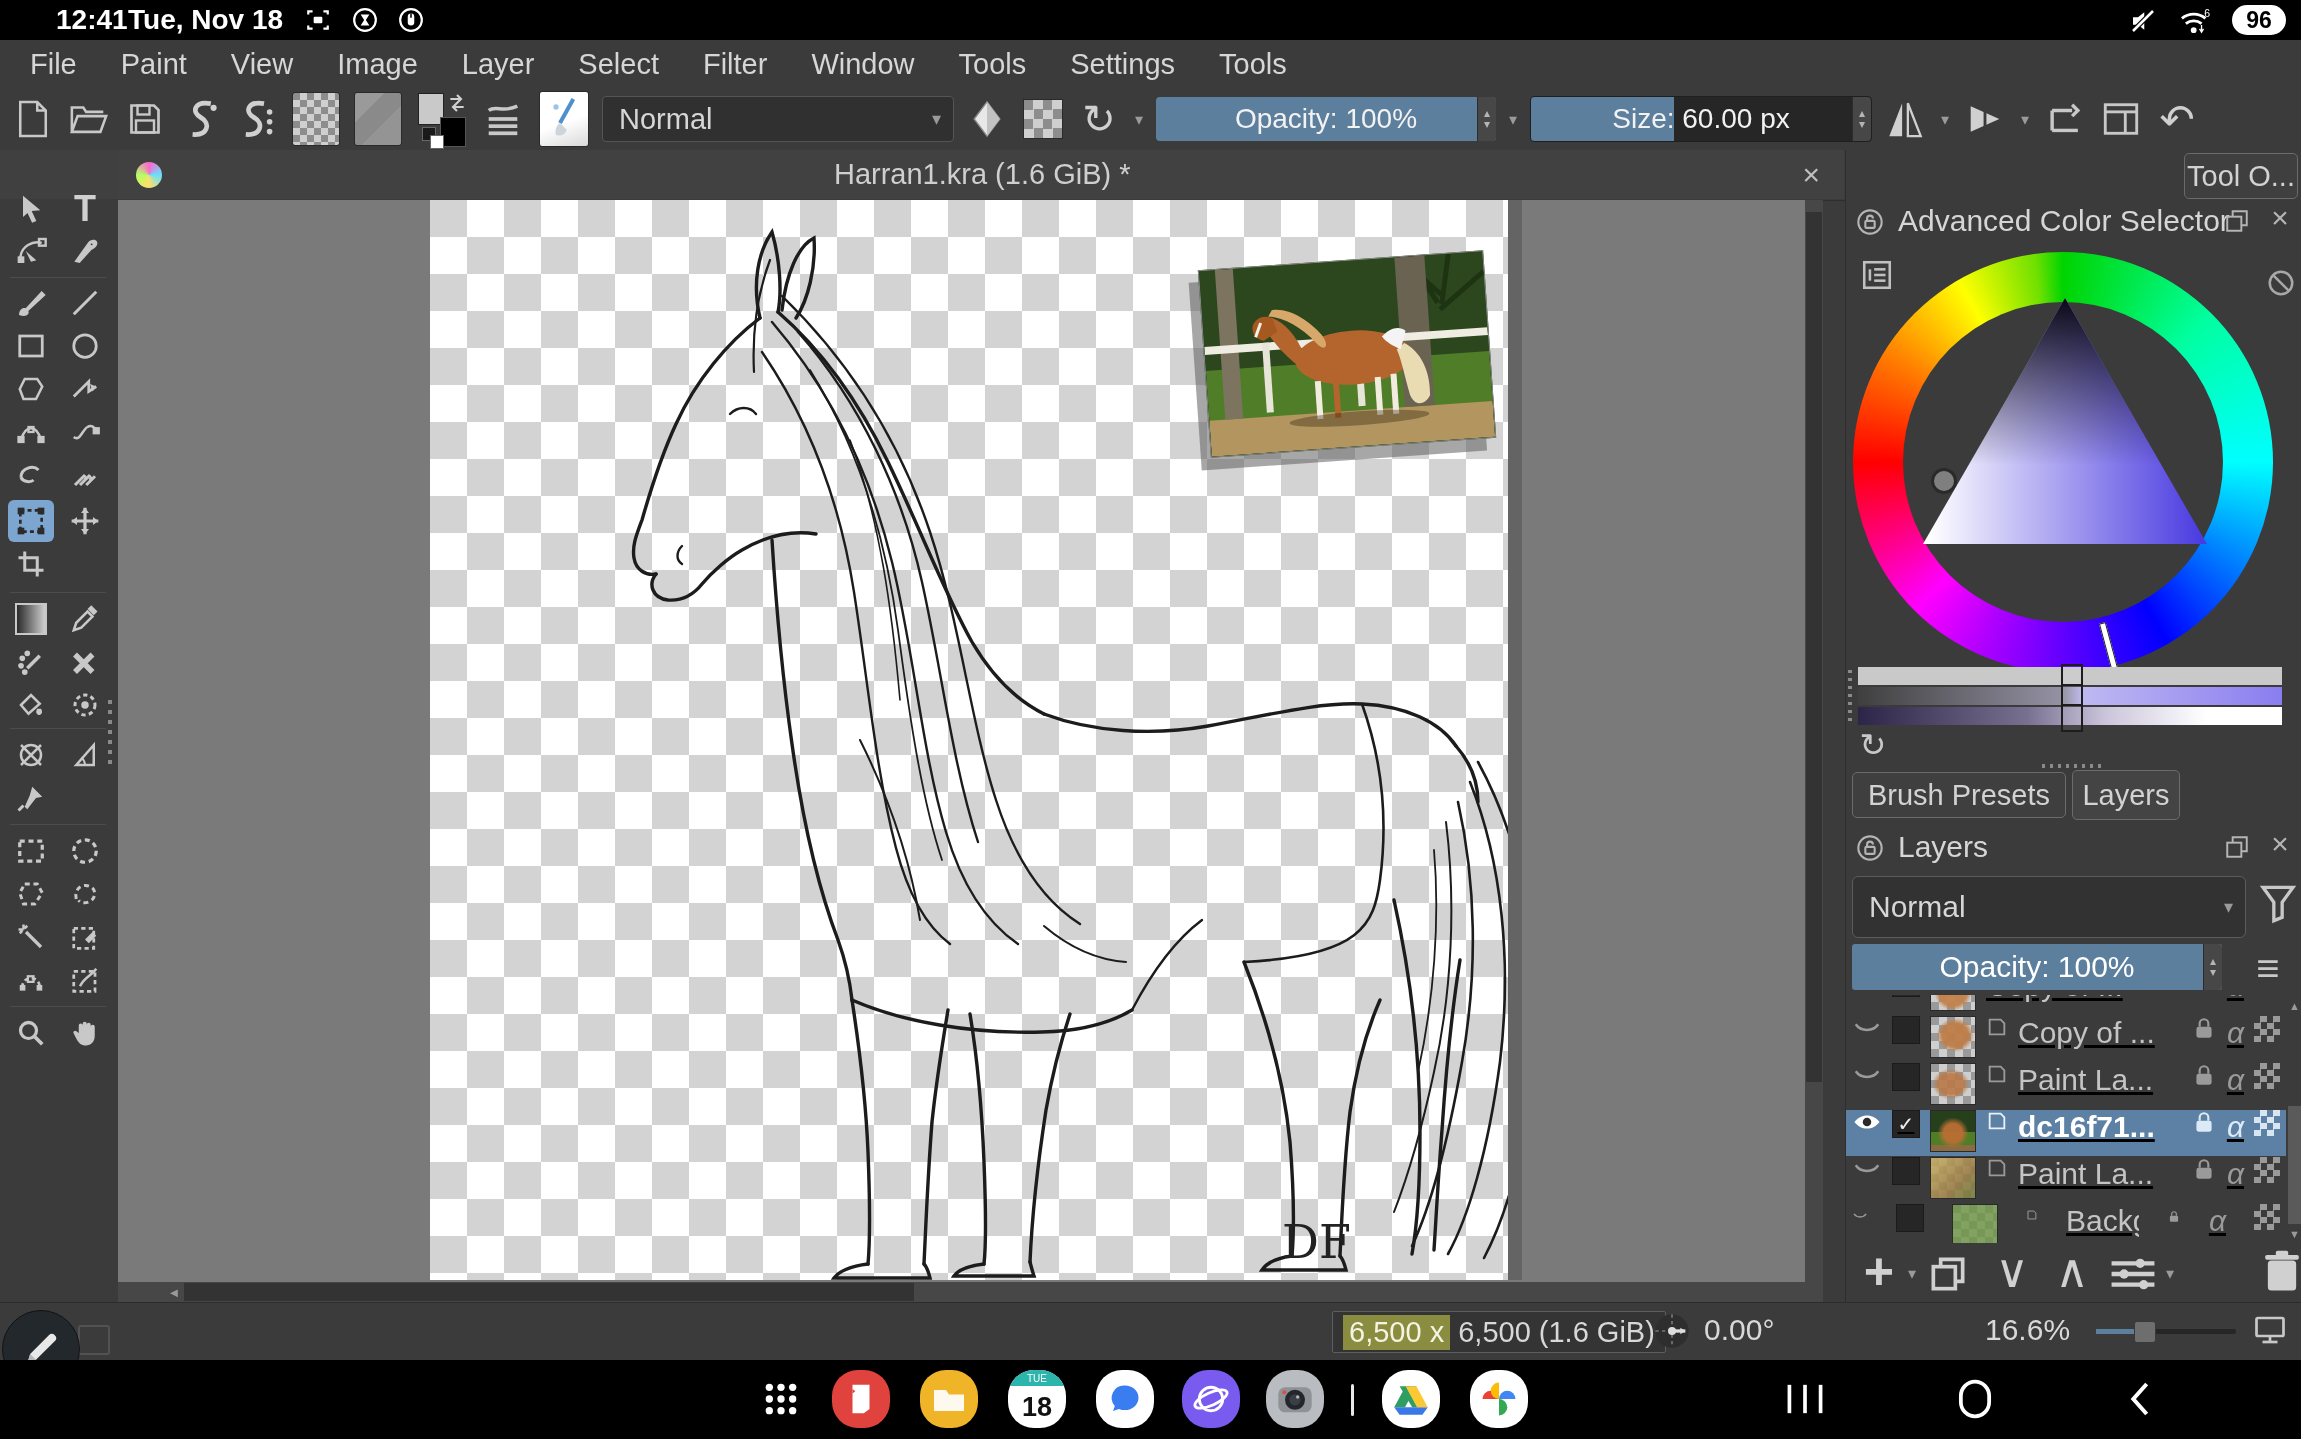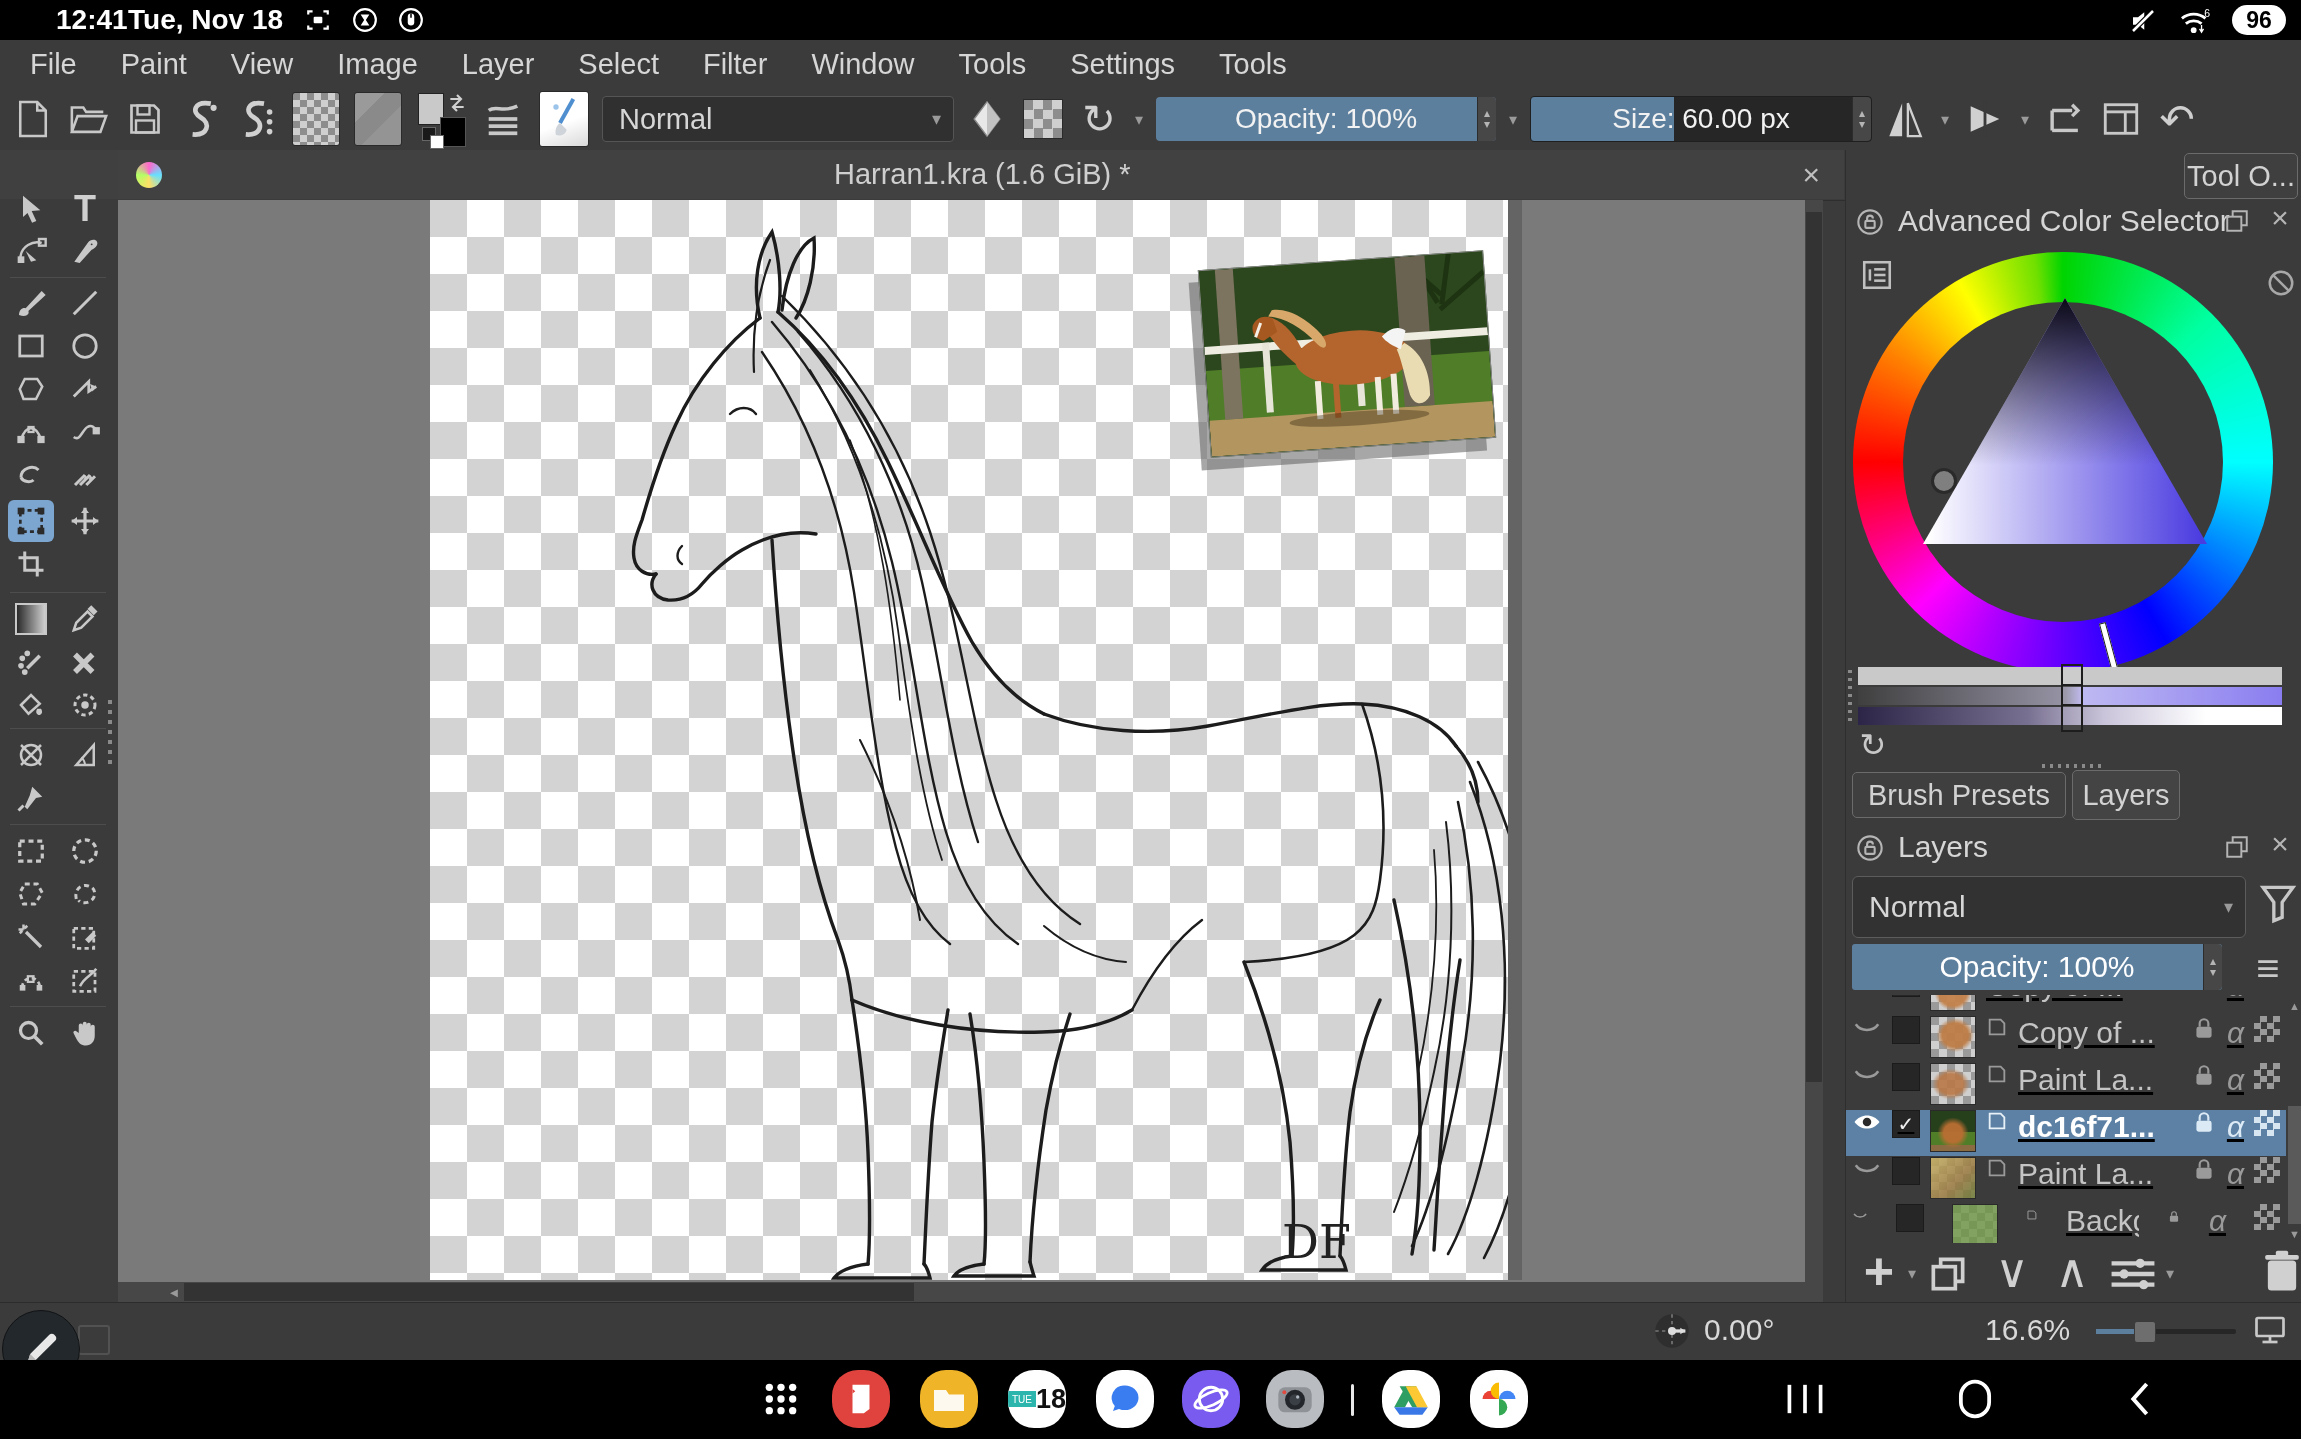--- a/index.html
+++ b/index.html
@@ -817,20 +817,24 @@
     <span class="abs" style="left:416px;top:1098px;">
       <svg width="40" height="46" viewBox="0 0 22 26" fill="#d0d0d0">
           <rect x="3" y="7" width="16" height="17" rx="2"></rect>
           <rect x="1.5" y="4" width="19" height="2.6" rx="1"></rect>
           <rect x="7.5" y="1.5" width="7" height="3" rx="1"></rect>
         </svg></span>
   </div>
 
   <div id="botbar" class="abs">
     <span class="abs" style="left:78px;top:22px;width:28px;height:26px;border:2px solid #5c5c5c;border-radius:3px;opacity:.7;"></span>
+    <span class="abs" style="left:1332px;top:8px;height:40px;border:1px solid #5e5e5e;background:#343434;display:flex;align-items:center;padding:0 10px;font-size:29px;border-radius:2px;">
+      <span style="background:#8a8d3f;color:#f4f4e2;padding:1px 6px;">6,500 x</span>
+      <span style="color:#d8d8d8;white-space:pre;"> 6,500 (1.6 GiB)</span>
+    </span>
     <span class="abs" style="left:1652px;top:8px;">
       <svg width="40" height="40" viewBox="0 0 24 24">
           <circle cx="12" cy="12" r="10" fill="#2e2e2e"></circle>
           <path d="M12 2 V22 M2 12 H22" stroke="#777" stroke-width="1" stroke-dasharray="2 2"></path>
           <circle cx="12" cy="12" r="2.4" fill="#ddd"></circle>
           <path d="M12 12 H20" stroke="#ddd" stroke-width="2"></path>
           <path d="M20 12 l-3-2 v4 z" fill="#ddd"></path>
         </svg></span>
     <span class="abs" style="left:1704px;top:10px;font-size:30px;color:#d8d8d8;">0.00°</span>
     <span class="abs" style="left:1985px;top:10px;font-size:30px;color:#d8d8d8;">16.6%</span>
@@ -871,21 +875,21 @@
       <svg width="30" height="34" viewBox="0 0 20 24">
           <path d="M4 2 H16 V19 L12 22 H4 Z" fill="#fff"></path>
           <path d="M4 5 l2 1.6 -2 1.6 z" fill="#e0433d"></path>
         </svg>
       </span>
     <span class="app" style="left:920px;background:#f0b428;">
       <svg width="36" height="30" viewBox="0 0 24 20">
           <path d="M2 4 h8 l2 3 h10 v11 H2 Z" fill="#fff" opacity=".92"></path>
         </svg>
       </span>
-    <span class="app" style="left:1008px;background:#fff;">
+    <span class="app" style="left:1008px;background:#fff;flex-direction:column;">
       <span style="width:58px;height:16px;background:#2cb5ad;color:#fff;font-size:10px;display:flex;align-items:center;justify-content:center;">TUE</span>
       <span style="flex:1;display:flex;align-items:center;justify-content:center;color:#111;font-size:27px;font-weight:bold;">18</span>
       </span>
     <span class="app" style="left:1096px;background:#fff;">
       <svg width="36" height="36" viewBox="0 0 24 24">
           <path d="M12 3 a9 8.2 0 0 1 0 16.4 a10 10 0 0 1 -4-.8 L4 20 l1.2-3.4 A8.2 8.2 0 0 1 12 3 Z" fill="#3a7df0"></path>
         </svg>
       </span>
     <span class="app" style="left:1182px;background:#7a5bf0;">
       <svg width="38" height="38" viewBox="0 0 24 24" fill="none" stroke="#fff" stroke-width="1.8">

